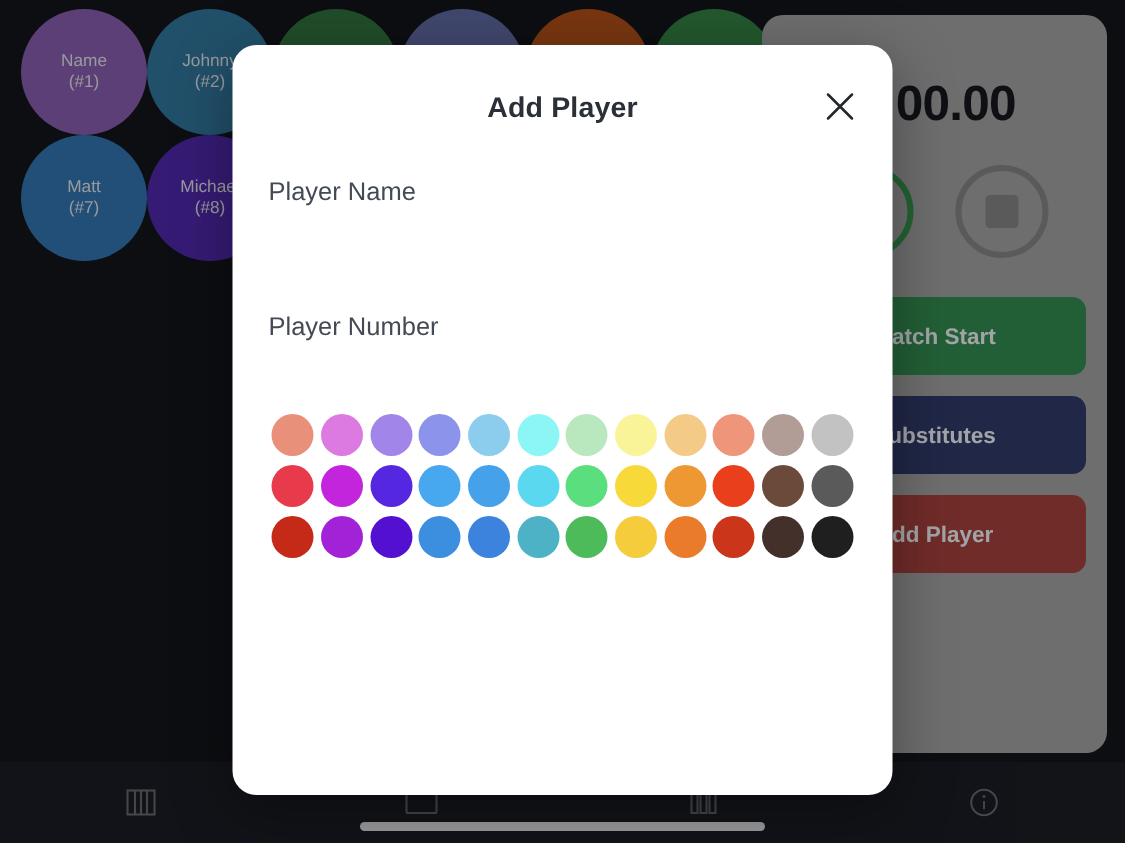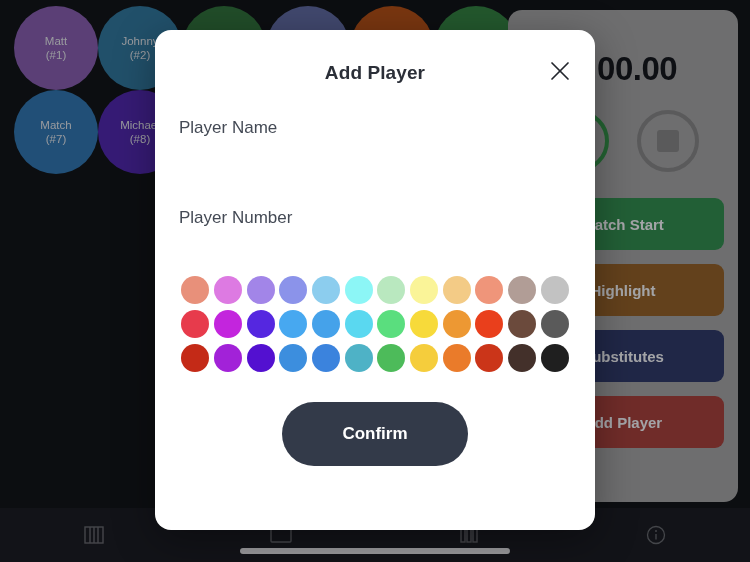--- a/index.html
+++ b/index.html
@@ -153,21 +153,21 @@
 </head>
 <body>
 
 <div id="app">
 
   <div id="bg-layer">
 
     <div id="player-grid">
         <div class="player-cell">
           <div class="player-chip" style="background: rgb(126, 87, 164);">
-            <div class="player-name">Matt</div>
+            <div class="player-name">Name</div>
             <div class="player-num">(#1)</div>
           </div>
         </div>
         <div class="player-cell">
           <div class="player-chip" style="background: rgb(43, 111, 147);">
             <div class="player-name">Johnny</div>
             <div class="player-num">(#2)</div>
           </div>
         </div>
         <div class="player-cell">
@@ -189,21 +189,21 @@
           </div>
         </div>
         <div class="player-cell">
           <div class="player-chip" style="background: rgb(47, 122, 60);">
             <div class="player-name"></div>
             <div class="player-num"></div>
           </div>
         </div>
         <div class="player-cell">
           <div class="player-chip" style="background: rgb(43, 110, 165);">
-            <div class="player-name">Match</div>
+            <div class="player-name">Matt</div>
             <div class="player-num">(#7)</div>
           </div>
         </div>
         <div class="player-cell">
           <div class="player-chip" style="background: rgb(74, 35, 163);">
             <div class="player-name">Michael</div>
             <div class="player-num">(#8)</div>
           </div>
         </div>
         <div class="player-cell">
@@ -238,21 +238,20 @@
       <div id="transport">
         <div class="transport-btn" id="play-btn">
           <div id="play-tri"></div>
         </div>
         <div class="transport-btn" id="stop-btn">
           <div id="stop-sq"></div>
         </div>
       </div>
 
       <div class="panel-btn" id="btn-match-start" style="background: rgb(45, 132, 72);">Match Start</div>
-      <div class="panel-btn" id="btn-highlight" style="background: rgb(138, 90, 35);">Highlight</div>
       <div class="panel-btn" id="btn-substitutes" style="background: rgb(42, 52, 97);">Substitutes</div>
       <div class="panel-btn" id="btn-add-player" style="background: rgb(156, 59, 53);">Add Player</div>
     </div>
 
     <div id="tab-bar">
       <div class="tab-item">
         <svg class="tab-ico" width="20" height="18" viewBox="0 0 20 18">
           <rect x="1" y="1" width="18" height="16" fill="none" stroke="#9a9ca1" stroke-width="1.4"></rect>
           <line x1="6" y1="1" x2="6" y2="17" stroke="#9a9ca1" stroke-width="1.4"></line>
           <line x1="10" y1="1" x2="10" y2="17" stroke="#9a9ca1" stroke-width="1.4"></line>
@@ -330,18 +329,15 @@
         <div class="swatch" style="background: rgb(59, 131, 221);"></div>
         <div class="swatch" style="background: rgb(78, 178, 198);"></div>
         <div class="swatch" style="background: rgb(77, 187, 90);"></div>
         <div class="swatch" style="background: rgb(245, 205, 60);"></div>
         <div class="swatch" style="background: rgb(234, 123, 42);"></div>
         <div class="swatch" style="background: rgb(203, 53, 25);"></div>
         <div class="swatch" style="background: rgb(67, 48, 42);"></div>
         <div class="swatch" style="background: rgb(31, 31, 31);"></div>
       </div>
 
-    <div id="confirm-wrap">
-      <button id="confirm-btn" style="background: rgb(51, 58, 73);">Confirm</button>
-    </div>
   </div>
 
 </div>
 
 </body></html>

